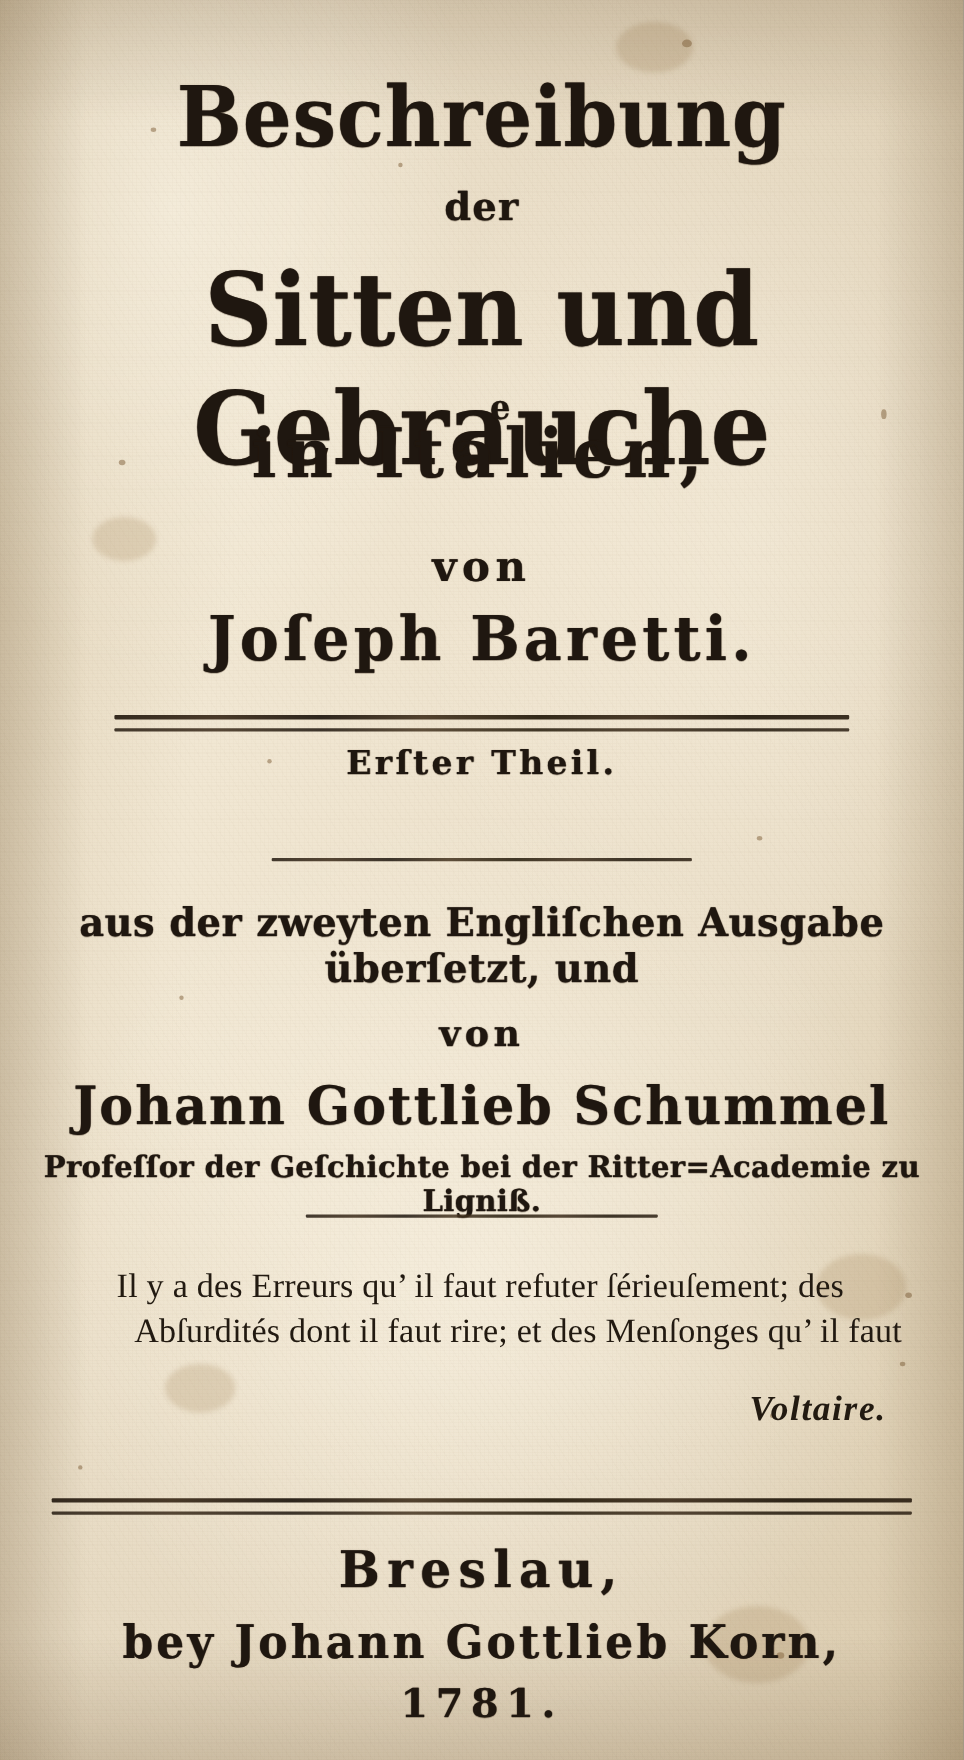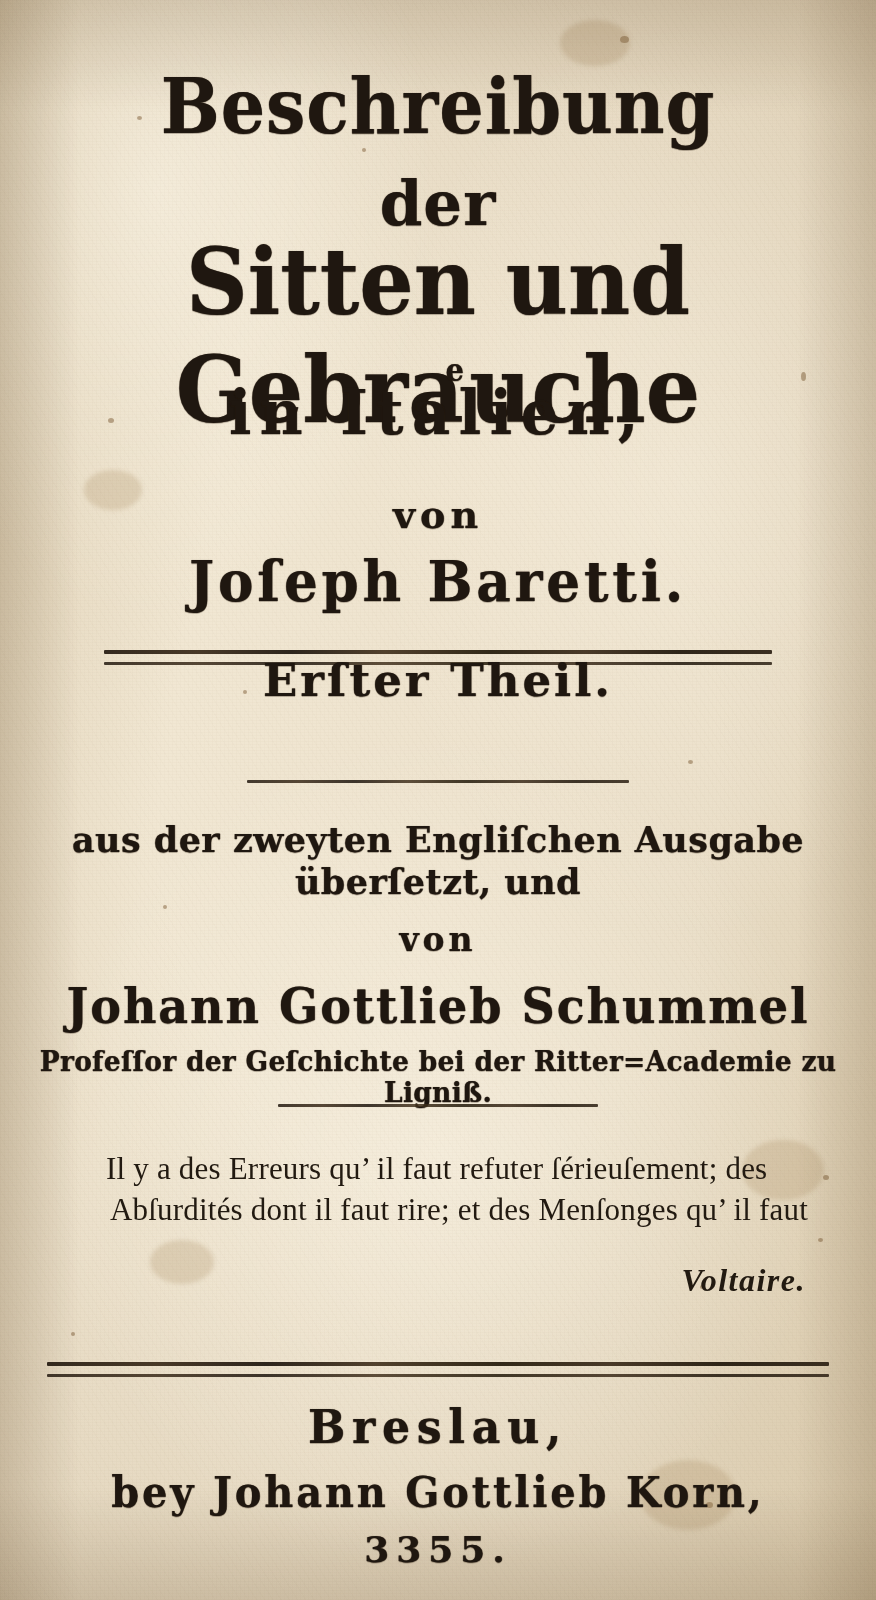--- a/index.html
+++ b/index.html
@@ -82,21 +82,21 @@
 
   
   #l-beschreibung {
     top: 62px;
     font-size: 76px;
     letter-spacing: 1px;
     transform: scaleX(0.92);
   }
   #l-der {
     top: 168px;
-    font-size: 61px;
+    font-size: 35px;
     letter-spacing: 1px;
   }
   #l-sitten {
     top: 228px;
     font-size: 92px;
     letter-spacing: 0px;
     transform: scaleX(0.93);
   }
   #l-italien {
     top: 376px;
@@ -110,22 +110,22 @@
     letter-spacing: 5px;
   }
   #l-baretti {
     top: 548px;
     font-size: 56px;
     letter-spacing: 4px;
     transform: scaleX(0.95);
   }
 
   #l-erster {
-    top: 654px;
-    font-size: 45px;
+    top: 677px;
+    font-size: 30px;
     letter-spacing: 3px;
   }
 
   
   #l-trans1 {
     top: 818px;
     font-size: 36px;
     letter-spacing: 0.5px;
     transform: scaleX(0.97);
   }
@@ -182,21 +182,21 @@
     left: 106px;
     width: 700px;
     text-align: left;
     font-family: "Liberation Serif", "DejaVu Serif", serif;
     font-size: 31px;
     line-height: 41px;
     color: #221a11;
     letter-spacing: 0.2px;
   }
   #quote .ql { display: block; white-space: nowrap; }
-  #quote .ql:nth-child(2) { margin-left: 4px; }
+  #quote .ql:nth-child(2) { margin-left: 16px; }
   #attrib {
     position: absolute;
     top: 1262px;
     left: 106px;
     width: 700px;
     text-align: right;
     padding-right: 26px;
     font-family: "Liberation Serif", "DejaVu Serif", serif;
     font-style: italic;
     font-weight: 700;
@@ -315,16 +315,16 @@
 
     <div class="rule-wrap" id="rule-bottom">
       <div class="rule"></div>
       <div class="rule thin gap"></div>
     </div>
 
     <div class="line fraktur ink" id="l-breslau">Breslau,</div>
 
     <div class="line fraktur ink" id="l-publisher">bey Johann Gottlieb Korn,</div>
 
-    <div class="line fraktur ink" id="l-year">3355.</div>
+    <div class="line fraktur ink" id="l-year">1781.</div>
 
   </div>
 </div>
 
 </body></html>

